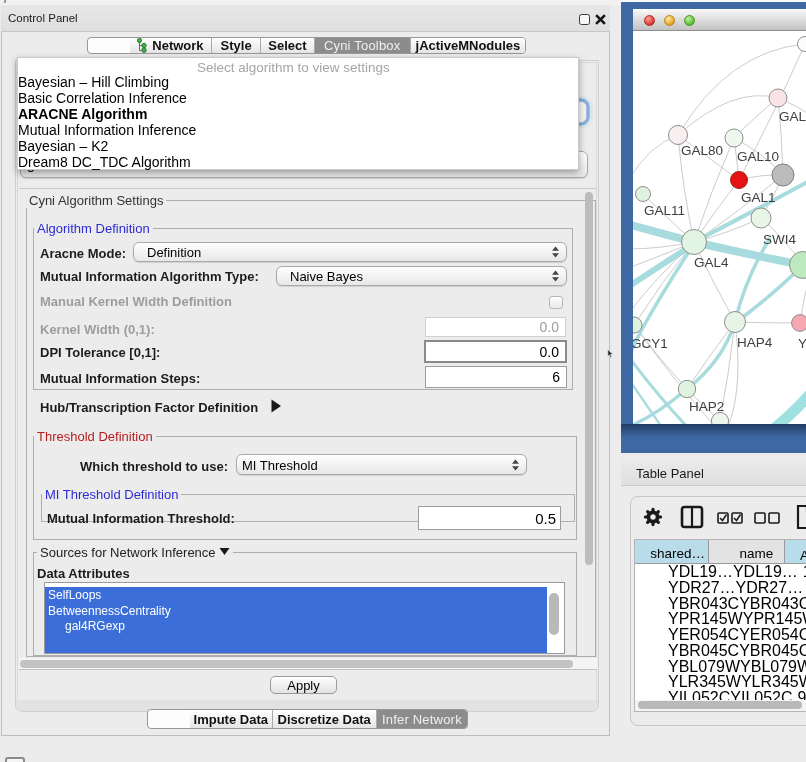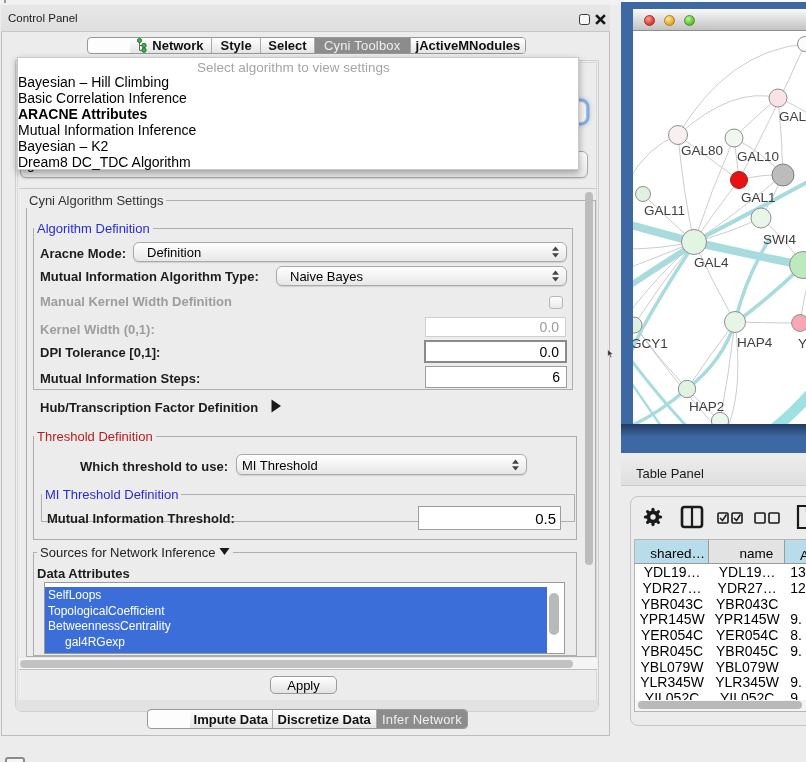--- a/index.html
+++ b/index.html
@@ -65,21 +65,21 @@
 <div class="abs" style="left:16px;top:700px;width:582px;height:11px;background:#e2e2e2;border-radius:0 0 6px 6px;"></div>
 <div class="abs" style="left:19px;top:188px;width:578px;height:1px;background:#c9c9c9;"></div>
 <div class="abs" style="left:19px;top:658px;width:578px;height:12px;background:#f4f4f4;border-bottom:1px solid #c0c0c0;"></div>
 <div class="abs" style="left:20px;top:660px;width:553px;height:8px;background:#c2c2c2;border-radius:4px;"></div>
 
 <div class="abs" style="left:17px;top:57px;width:562px;height:113px;background:#fff;border:1px solid #c9c9c9;box-shadow:0 3px 7px rgba(0,0,0,0.35);"></div>
 <div class="abs" style="left:197px;top:60px;width:380px;font-size:13.5px;color:#a5a5a5;">Select algorithm to view settings</div>
 <div class="abs" style="left:18px;top:74px;font-size:14px;color:#000;line-height:16px;">
 Bayesian – Hill Climbing<br>
 Basic Correlation Inference<br>
-<b>ARACNE Attributes</b><br>
+<b>ARACNE Algorithm</b><br>
 Mutual Information Inference<br>
 Bayesian – K2<br>
 Dream8 DC_TDC Algorithm
 </div>
 
 <div class="grp" style="left:26px;top:200px;width:570px;height:457px;">
   <span class="ttl" style="left:-1px;color:#333;">Cyni Algorithm Settings</span>
 </div>
 
 <div class="abs" style="left:585px;top:192px;width:8px;height:373px;background:#bcbcbc;border-radius:4px;"></div>
@@ -144,21 +144,20 @@
 
 <div class="grp" style="left:33px;top:552px;width:544px;height:104px;">
   <span class="ttl" style="left:3px;color:#222;">Sources for Network Inference <svg width="11" height="9" viewBox="0 0 11 9" style="vertical-align:1px;">
         <path d="M0.5 1 L10.5 1 L5.5 8 Z" fill="#1a1a1a"></path>
       </svg></span>
 </div>
 <div class="abs b" style="left:37px;top:566px;">Data Attributes</div>
 <div class="abs" style="left:44px;top:582px;width:521px;height:72px;background:#fff;border:1px solid #9a9a9a;"></div>
 <div class="abs" style="left:45px;top:587px;width:502px;height:66px;background:#3b6ed8;color:#fff;font-size:12px;">
   <div style="height:15.7px;line-height:16.2px;padding-left:3px;">SelfLoops</div>
-  <div style="height:15.7px;line-height:16.2px;padding-left:3px;">TopologicalCoefficient</div>
   <div style="height:15.7px;line-height:16.2px;padding-left:3px;">BetweennessCentrality</div>
   <div style="height:15.7px;line-height:16.2px;padding-left:20px;">gal4RGexp</div>
 </div>
 <div class="abs" style="left:549px;top:593px;width:10px;height:42px;background:#b9b9b9;border-radius:5px;"></div>
 
 <div class="abs" style="left:270px;top:676px;width:67px;height:18px;border:1px solid #9a9a9a;border-radius:5px;background:linear-gradient(#ffffff,#f0f0f0 50%,#e2e2e2);font-size:13px;display:flex;align-items:center;justify-content:center;color:#000;">Apply</div>
 
 <div class="seg" style="left:147px;top:709px;width:321px;height:20px;">
   <div style="width:95px;">Impute Data</div>
   <div style="width:120px;">Discretize Data</div>
@@ -309,21 +308,21 @@
 </div>
 
 <div class="abs" style="left:634px;top:539px;width:172px;height:173px;background:#fff;border:1px solid #b5b5b5;border-right:none;overflow:hidden;font-size:12.5px;">
   <div style="display:flex;height:24px;border-bottom:1px solid #9a9a9a;font-size:13.5px;">
     <div style="width:75px;background:#b9dcea;border-right:1px solid #9a9a9a;display:flex;align-items:center;justify-content:flex-end;padding:3px 3px 0 0;">shared…</div>
     <div style="width:77px;background:#e3e3e3;border-right:1px solid #9a9a9a;display:flex;align-items:center;justify-content:flex-end;padding:3px 11px 0 0;">name</div>
     <div style="width:21px;background:#b9dcea;position:relative;">
         <span style="position:absolute;right:-3px;top:8px;">A</span>
       </div>
   </div>
-  <div id="rows" style="color:#000;font-size:14px;">
+  <div id="rows" style="color:#000;font-size:16px;margin-left:33px;">
     <div class="tr">
         <span class="c1">YDL19…</span>
         <span class="c2">YDL19…</span>
         <span class="c3">13</span>
       </div>
     <div class="tr">
         <span class="c1">YDR27…</span>
         <span class="c2">YDR27…</span>
         <span class="c3">12</span>
       </div>

